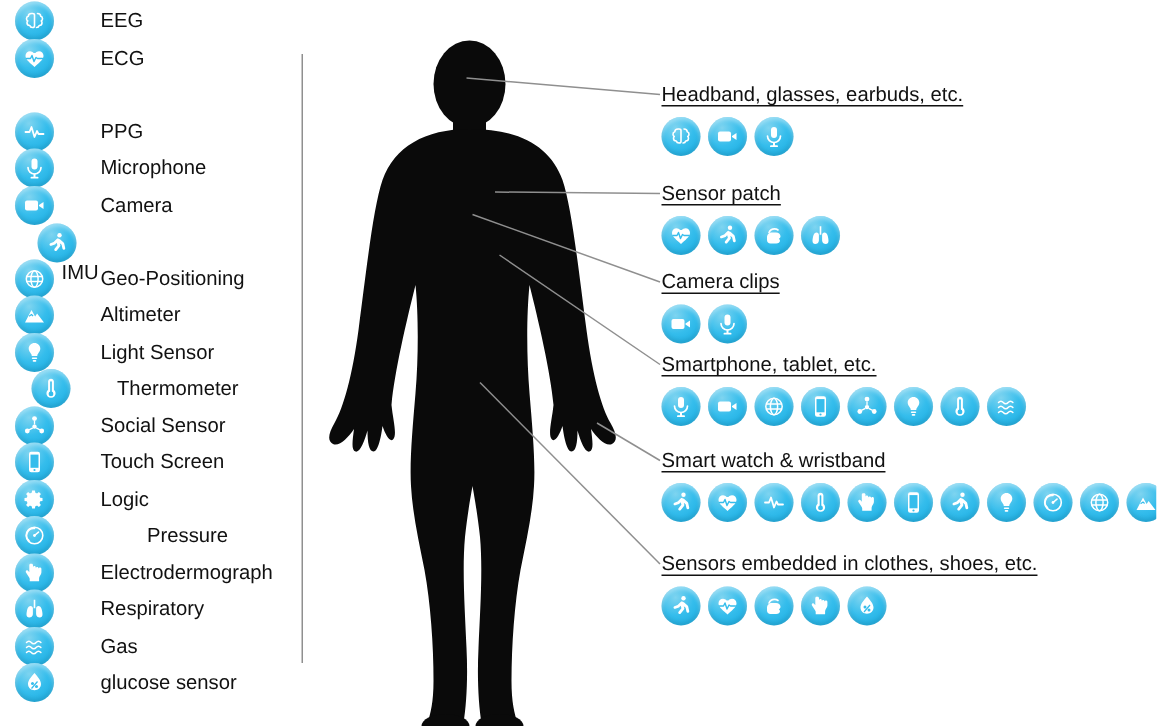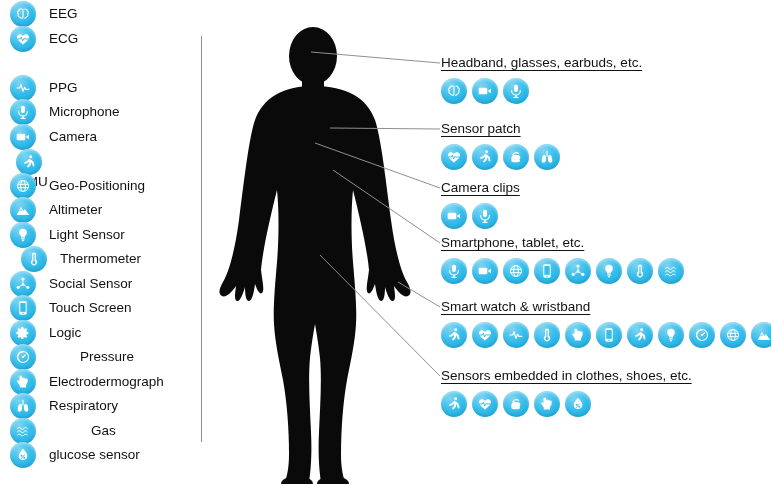--- a/index.html
+++ b/index.html
@@ -28,21 +28,21 @@
     height: 485px;
   }
   .legend-row {
     position: absolute;
     left: 0;
     display: flex;
     align-items: center;
     height: 24px;
   }
   .legend-label {
-    margin-left: 13px;
+    margin-left: 31px;
     font-size: 13.5px;
     color: #111111;
     white-space: nowrap;
     line-height: 1;
   }
 
   
   .icon {
     position: relative;
     border-radius: 50%;
@@ -260,21 +260,21 @@
       <div class="legend-row" style="top: 394px;">
         <span class="icon icon-legend">
           <svg viewBox="0 0 24 24" fill="#fff">
             <path d="M12 2.8v8.4" stroke="#fff" stroke-width="1.6"></path>
             <path d="M10.4 11.4c0-1.4-1-2.4-2.3-2.4-1.5 0-2.6 1.1-3.2 3-.6 1.9-.9 4-.9 5.6 0 1.9 1.1 2.9 2.7 2.9 1.7 0 3.7-1.4 3.7-3.6v-5.5z"></path>
             <path d="M13.6 11.4c0-1.4 1-2.4 2.3-2.4 1.5 0 2.6 1.1 3.2 3 .6 1.9.9 4 .9 5.6 0 1.9-1.1 2.9-2.7 2.9-1.7 0-3.7-1.4-3.7-3.6v-5.5z"></path>
           </svg>
         </span>
         <span class="legend-label">Respiratory</span>
       </div>
-      <div class="legend-row" style="top: 418.5px; gap: 42px;">
+      <div class="legend-row" style="top: 418.5px;">
         <span class="icon icon-legend">
           <svg viewBox="0 0 24 24" fill="none" stroke="#fff" stroke-width="1.5" stroke-linecap="round">
             <path d="M4 8c1.5-1.8 3.3-1.8 4.8 0s3.3 1.8 4.8 0 3.3-1.8 4.8 0"></path>
             <path d="M4 13c1.5-1.8 3.3-1.8 4.8 0s3.3 1.8 4.8 0 3.3-1.8 4.8 0"></path>
             <path d="M4 18c1.5-1.8 3.3-1.8 4.8 0s3.3 1.8 4.8 0 3.3-1.8 4.8 0"></path>
           </svg>
         </span>
         <span class="legend-label">Gas</span>
       </div>
       <div class="legend-row" style="top: 443px;">

